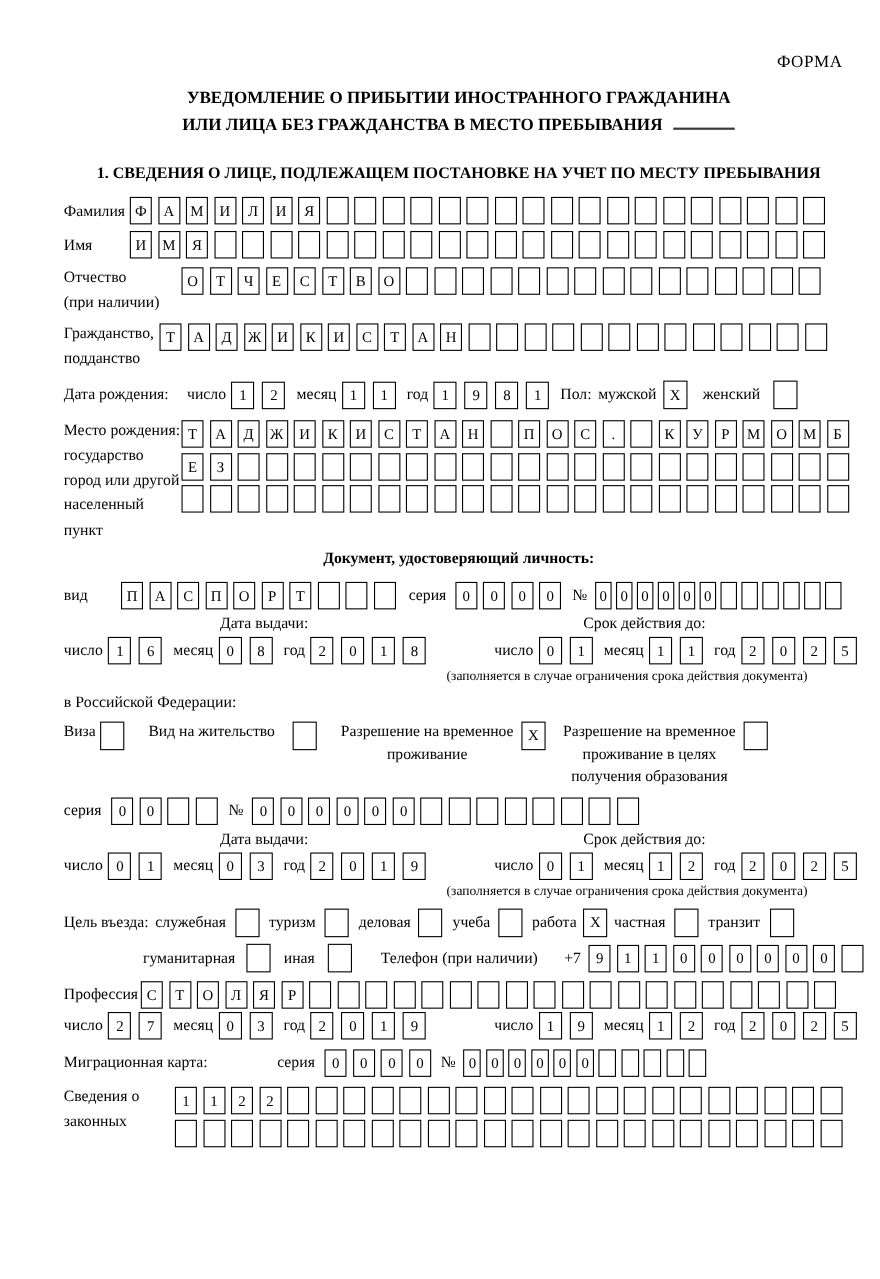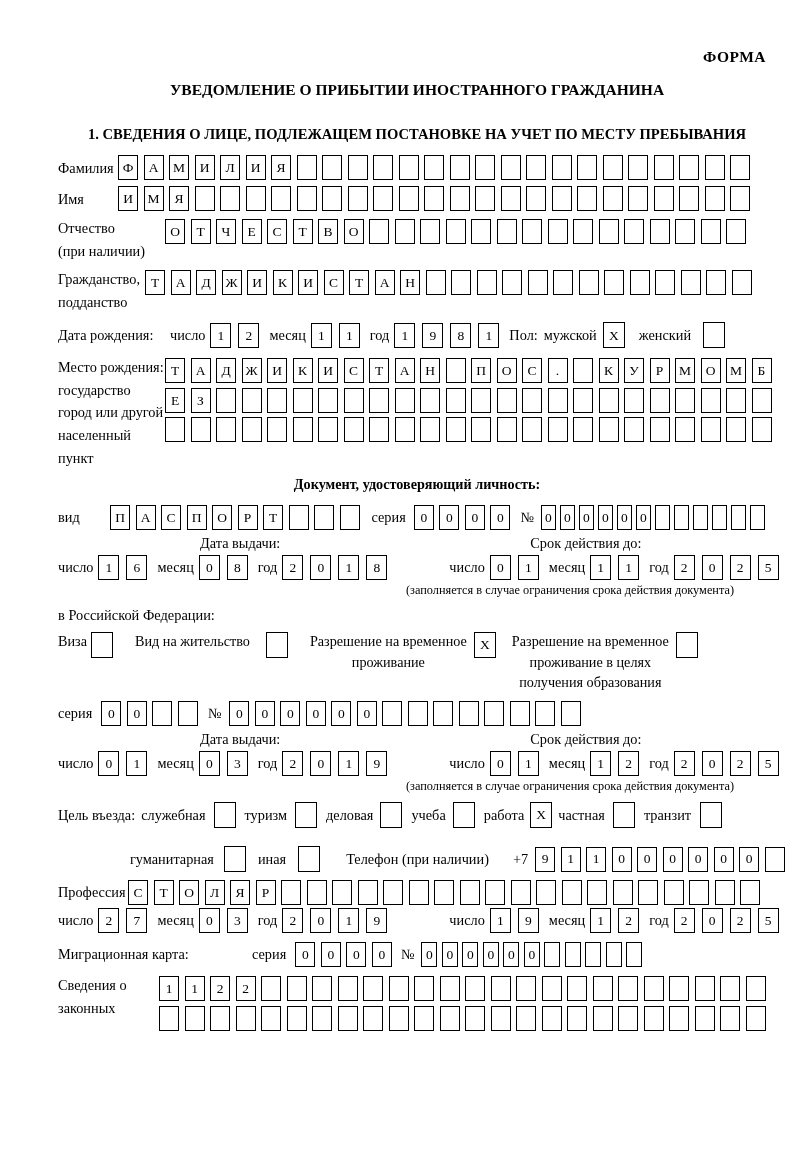--- a/index.html
+++ b/index.html
@@ -5,21 +5,21 @@
   * { box-sizing: border-box; margin: 0; padding: 0; }
   html, body { background: #fff; }
   body {
     width: 800px; height: 1163px; overflow: hidden;
     font-family: "Liberation Serif", serif; color: #000;
   }
   .page { width: 800px; height: 1163px; padding: 30px 24px 0 58px; position: relative; background: #fff; }
 
   .appendix { margin-left: 560px; font-size: 13.5px; line-height: 1.45; }
   .appendix .edit { font-size: 12.8px; margin-top: 5px; line-height: 1.4; }
-  .forma { text-align: right; padding-right: 10px; font-weight: bold; font-size: 15.5px; margin-top: 18px; letter-spacing: 0.5px; }
+  .forma { text-align: right; padding-right: 10px; font-weight: normal; font-size: 15.5px; margin-top: 18px; letter-spacing: 0.5px; }
 
   .title { text-align: center; font-weight: bold; font-size: 15.5px; line-height: 1.55; margin-top: 12px; }
   .uline { display: inline-block; width: 56px; border-bottom: 2.2px solid #3a3a3a; margin-left: 10px; }
 
   .sec-heading { text-align: center; font-weight: bold; font-size: 14.6px; margin-top: 24px; margin-bottom: 12px; }
 
   .frow { display: flex; align-items: flex-start; margin-top: 6px; }
   .vcenter { align-items: center; }
   .flabel { font-size: 14.3px; line-height: 1.32; flex: 0 0 auto; padding-top: 4px; }
   .flabel.multi { padding-top: 0; line-height: 1.58; }
@@ -57,20 +57,23 @@
 </head>
 <body>
 
 <div class="page">
 
 
   <div class="forma">ФОРМА</div>
 
   <div class="title">
     <div>УВЕДОМЛЕНИЕ О ПРИБЫТИИ ИНОСТРАННОГО ГРАЖДАНИНА</div>
+    <div>
+      <span>ИЛИ ЛИЦА БЕЗ ГРАЖДАНСТВА В МЕСТО ПРЕБЫВАНИЯ</span><span class="uline"></span>
+    </div>
   </div>
 
   <div class="sec-heading">1. СВЕДЕНИЯ О ЛИЦЕ, ПОДЛЕЖАЩЕМ ПОСТАНОВКЕ НА УЧЕТ ПО МЕСТУ ПРЕБЫВАНИЯ</div>
 
   <div class="frow">
     <div class="flabel" style="width:60px">Фамилия</div>
     <div class="cells">
         <div class="cell">Ф</div>
         <div class="cell">А</div>
         <div class="cell">М</div>
@@ -540,21 +543,21 @@
     <span class="inl" style="margin-left:6px">частная</span>
     <div class="cells cbx" style="margin-left:8px">
         <div class="cell"></div>
       </div>
     <span class="inl" style="margin-left:9px">транзит</span>
     <div class="cells cbx" style="margin-left:9px">
         <div class="cell"></div>
       </div>
   </div>
 
-  <div class="frow vcenter" style="margin-top:18px">
+  <div class="frow vcenter" style="margin-top:6px">
     <span class="inl" style="margin-left:72px">гуманитарная</span>
     <div class="cells cbx" style="margin-left:10px">
         <div class="cell"></div>
       </div>
     <span class="inl" style="margin-left:12px">иная</span>
     <div class="cells cbx" style="margin-left:12px">
         <div class="cell"></div>
       </div>
     <span class="inl" style="margin-left:26px">Телефон (при наличии)</span>
     <span class="inl" style="margin-left:24px">+7</span>

